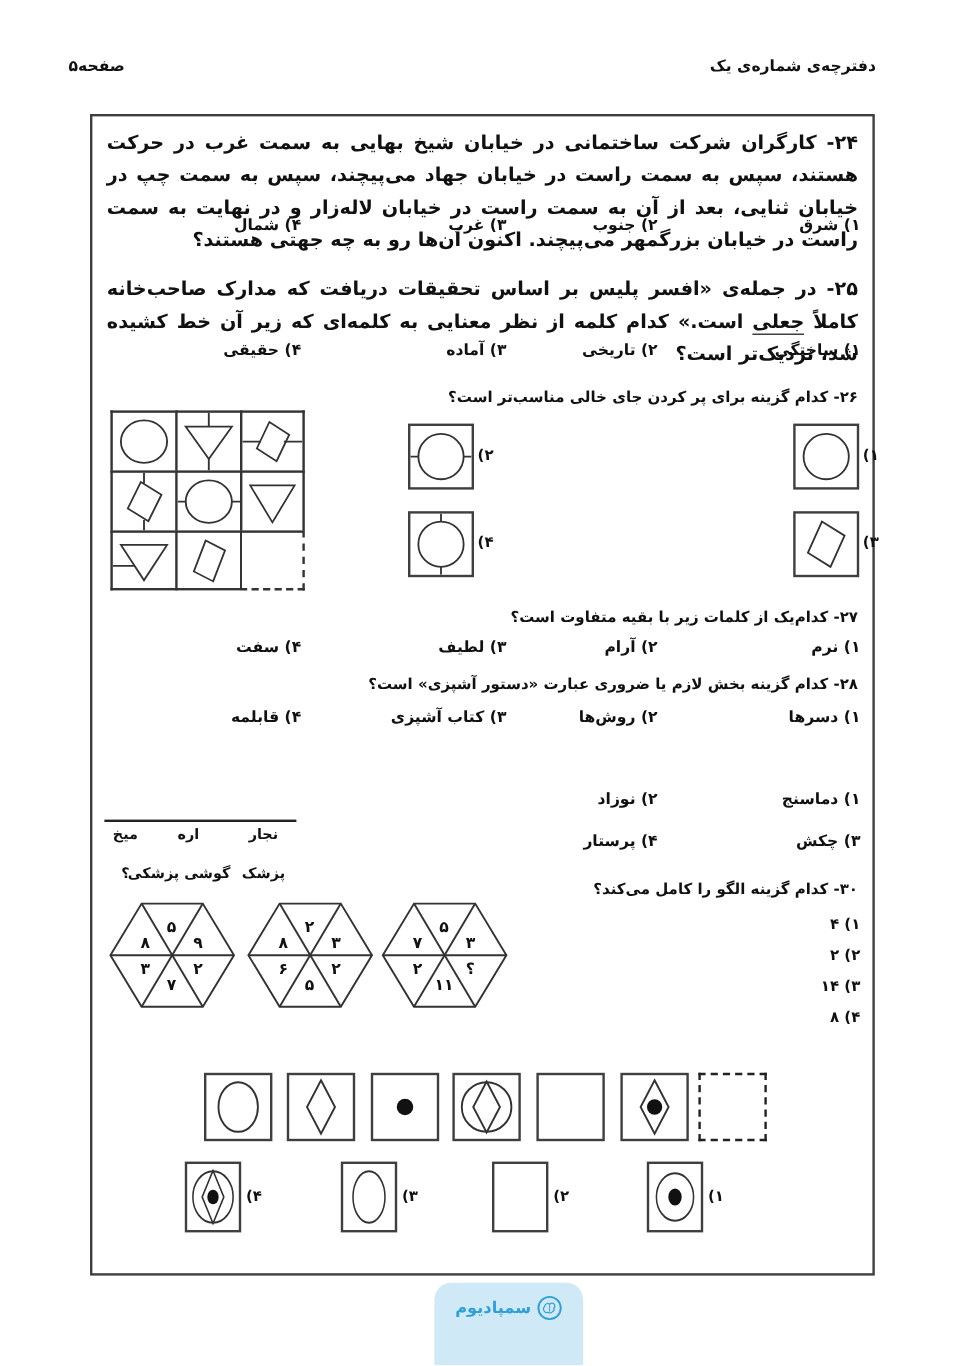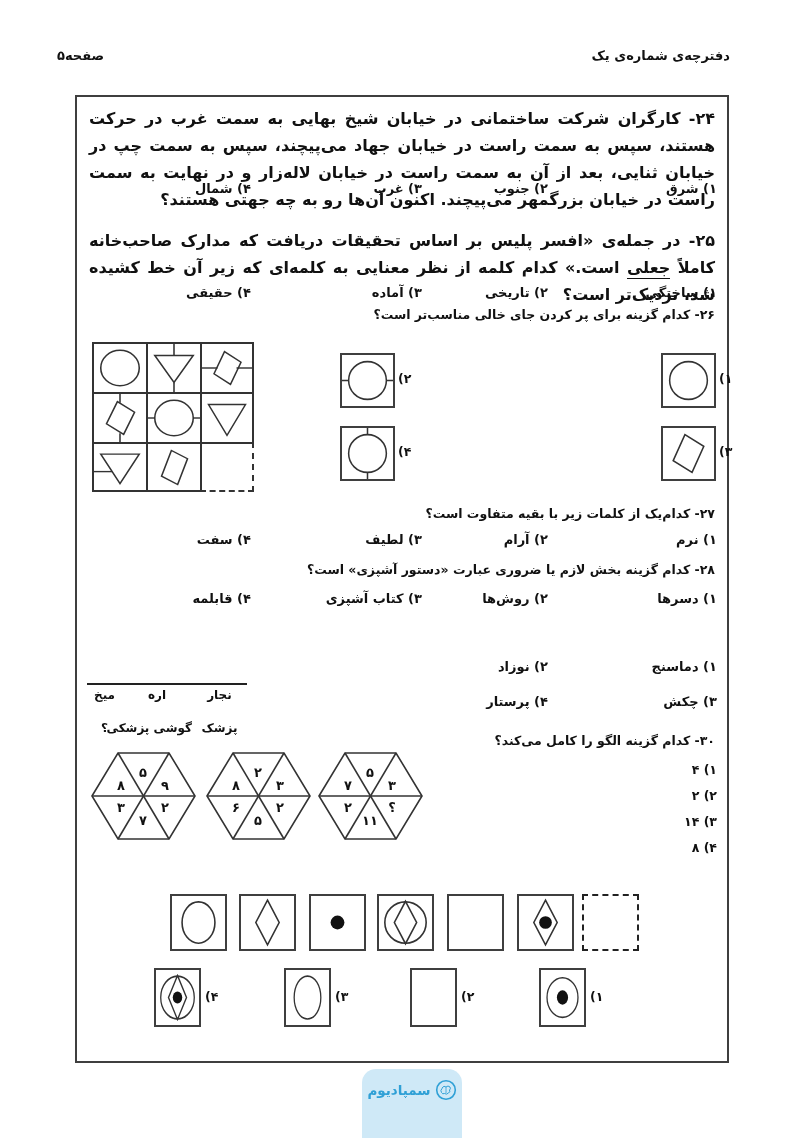--- a/index.html
+++ b/index.html
@@ -35,21 +35,21 @@
   .an-table{position:absolute;left:10px;top:555px;width:160px;direction:rtl;}
   .an-row{display:grid;grid-template-columns:55px 70px 35px;height:31px;align-items:center;}
   .an-row.top{border-bottom:2px solid #222;}
   .an-cell{text-align:center;font-size:12px;font-weight:bold;white-space:nowrap;margin-top:36px;}
   
   .q30opts{position:absolute;right:10px;top:660px;direction:rtl;font-size:12.5px;font-weight:bold;line-height:26px;text-align:right;}
   .hex{position:absolute;top:653px;width:107px;height:92px;}
   .hex polygon,.hex line{fill:none;stroke:#333;stroke-width:1.6;}
   .hex text{font-size:13px;font-weight:bold;fill:#111;text-anchor:middle;}
   
-  .badge{position:absolute;left:362px;top:1069px;width:100px;height:69px;background:#cfe9f7;border-radius:14px 14px 0 0;}
+  .badge{position:absolute;left:362px;top:1069px;width:124px;height:69px;background:#cfe9f7;border-radius:14px 14px 0 0;}
   .brand-row{position:absolute;top:10px;left:0;right:0;display:flex;direction:rtl;justify-content:center;align-items:center;gap:4px;}
   .brand-txt{font-size:13.5px;font-weight:bold;color:#2fa0d6;direction:rtl;}
   .brand-icon{width:22px;height:22px;display:inline-block;}
 </style>
 </head>
 <body>
 
 <div class="page">
 
   <div class="hdr-right">دفترچه‌ی شماره‌ی یک</div>
@@ -66,21 +66,21 @@
     </div>
 
     <p class="qtext" style="top:130px"><span>۲۵- در جمله‌ی «افسر پلیس بر اساس تحقیقات دریافت که مدارک صاحب‌خانه کاملاً </span><span class="uline">جعلی</span><span> است.» کدام کلمه از نظر معنایی به کلمه‌ای که زیر آن خط کشیده شد، نزدیک‌تر است؟</span></p>
     <div style="position:absolute;top:188px;left:0;right:0;height:27px;">
       <span class="opt op1">۱) ساختگی</span>
       <span class="opt op2">۲) تاریخی</span>
       <span class="opt op3">۳) آماده</span>
       <span class="opt op4">۴) حقیقی</span>
     </div>
 
-    <p class="qline" style="top:210px">۲۶- کدام گزینه برای پر کردن جای خالی مناسب‌تر است؟</p>
+    <p class="qline" style="top:226px">۲۶- کدام گزینه برای پر کردن جای خالی مناسب‌تر است؟</p>
 
     <div class="g26">
       <div class="gcell" style="left:0;top:0">
           <svg class="shape" viewBox="0 0 100 100" preserveAspectRatio="none">
             <circle cx="50" cy="50" r="37"></circle>
           </svg>
         </div>
       <div class="gcell" style="left:54px;top:0">
           <svg class="shape" viewBox="0 0 100 100" preserveAspectRatio="none">
             <polygon points="13,24 87,24 50,80"></polygon>

